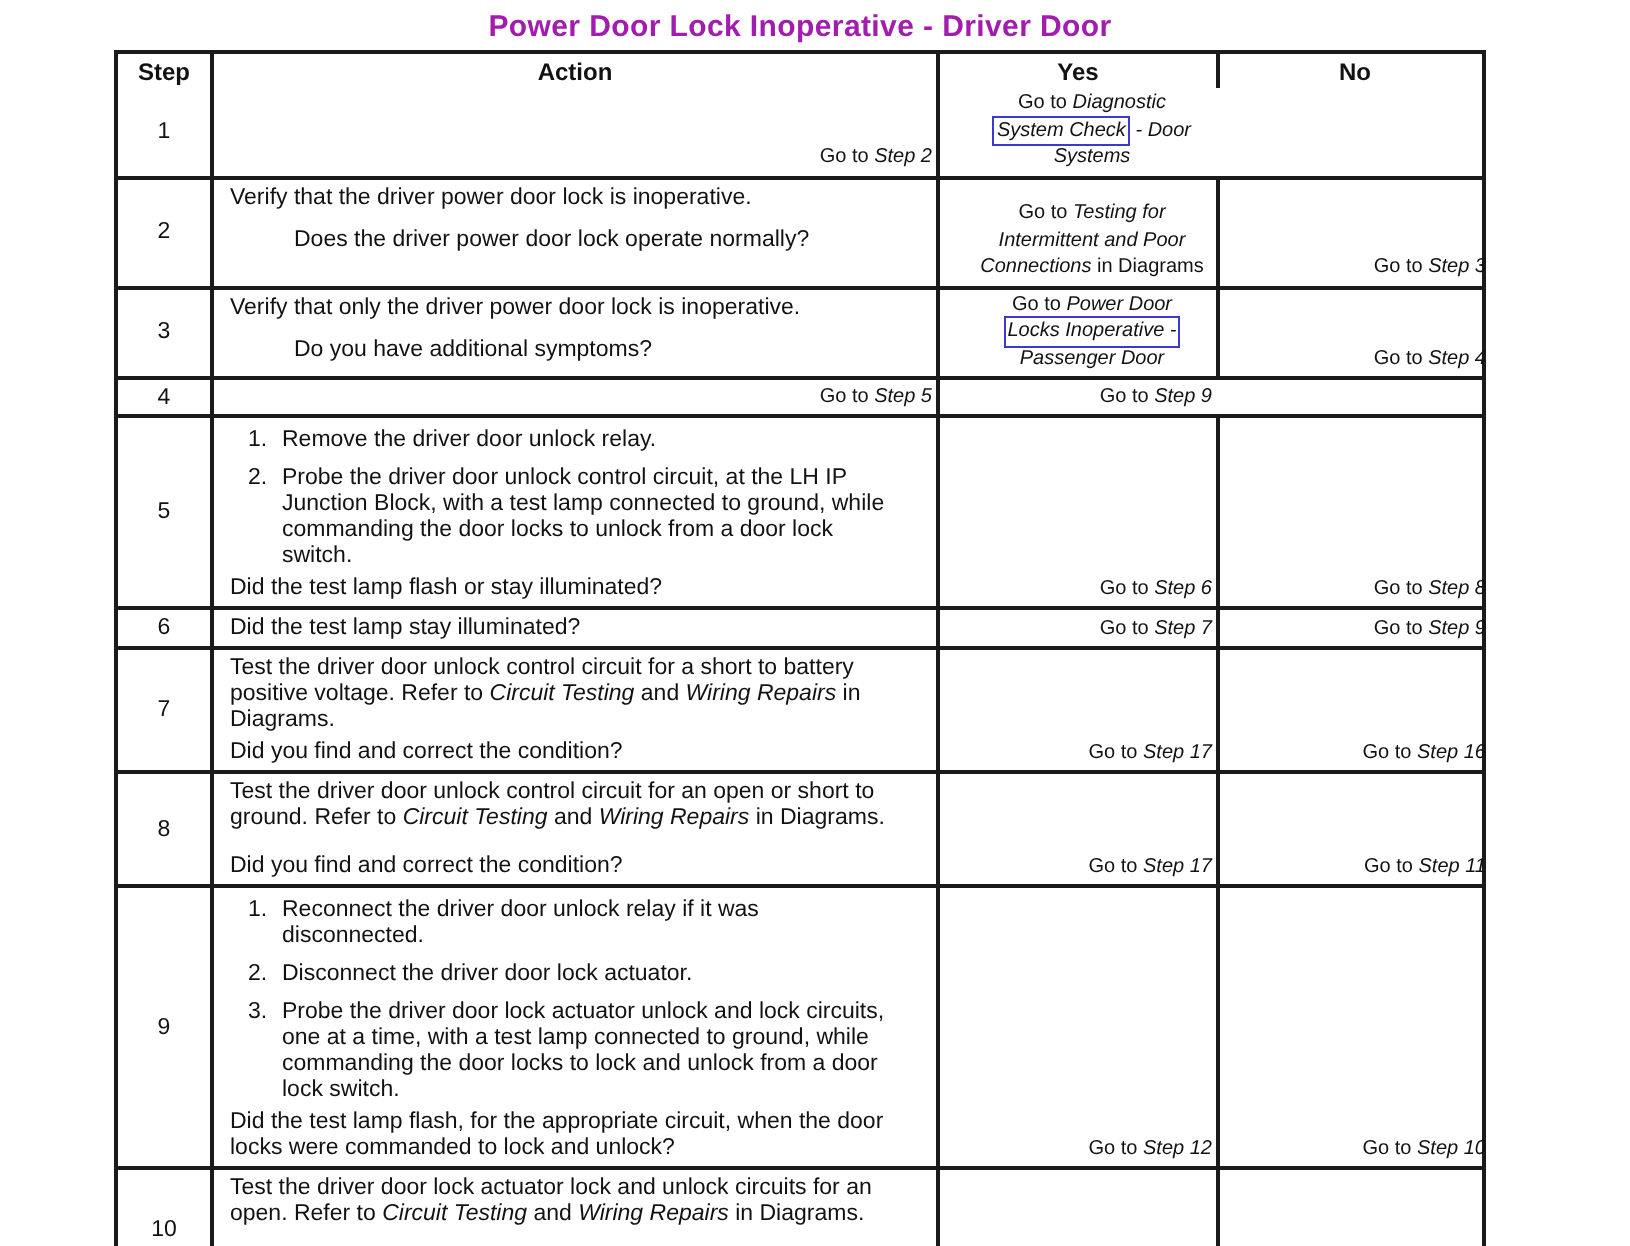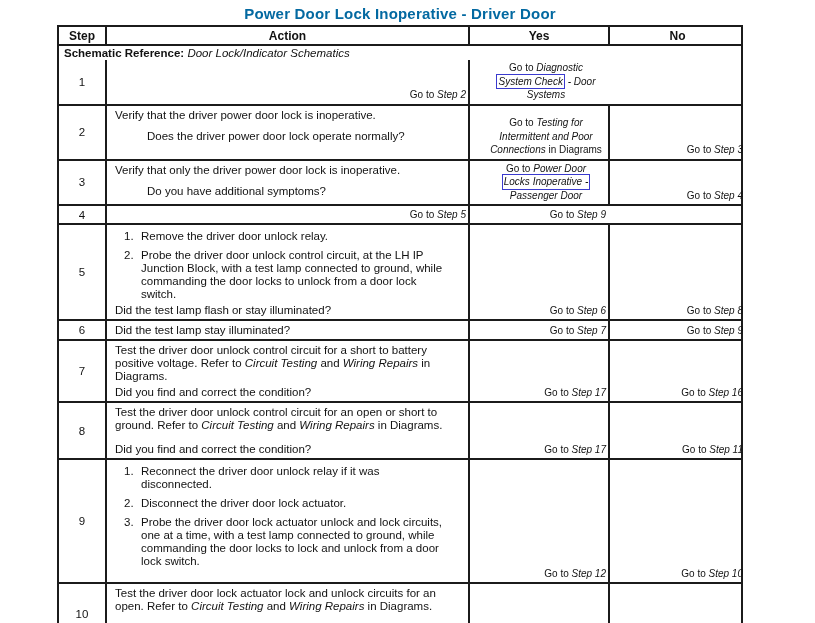--- a/index.html
+++ b/index.html
@@ -2,21 +2,21 @@
 <html><head>
 <meta charset="utf-8">
 <style>
   html,body { margin:0; padding:0; background:#ffffff; }
   .page {
     position:relative; width:815px; height:623px; background:#ffffff;
     font-family:"Liberation Sans", sans-serif; color:#121212; overflow:hidden;
   }
   .title {
     position:absolute; top:5px; left:57px; width:686px; text-align:center;
-    font-weight:bold; font-size:15px; letter-spacing:.2px; color:#0369a1;
+    font-weight:bold; font-size:15px; letter-spacing:.2px; color:#a21caf;
   }
   .tbl {
     position:absolute; top:25px; left:57px; width:686px;
     border:2px solid #1b1b1b; box-sizing:border-box; background:#fff;
   }
   .trow {
     display:grid; grid-template-columns:46px 363px 140px 137px;
     box-sizing:border-box;
   }
   .trow + .trow, .schemrow + .trow, .trow + .schemrow { border-top:2px solid #1b1b1b; }
@@ -60,25 +60,20 @@
 <div class="page">
   <div class="title">Power Door Lock Inoperative - Driver Door</div>
 
   <div class="tbl">
     <div class="trow">
       <div class="cell hcell">Step</div>
       <div class="cell hcell">Action</div>
       <div class="cell hcell">Yes</div>
       <div class="cell hcell">No</div>
     </div>
-    <div class="schemrow">
-      <span class="schem-label">Schematic Reference:</span>
-      <span> </span>
-      <span class="it">Door Lock/Indicator Schematics</span>
-    </div>
     <div id="rows">
         <div class="trow" style="min-height: 42px;">
           <div class="cell step-cell">1</div>
           <div class="cell ans-cell">
             <div class="anstext"><span>Go to </span><span class="it">Step 2</span></div>
           </div>
           <div class="cell ans-cell">
             <div class="anstext"><span>Go to </span><span class="it">Diagnostic </span><span class="it linkbox" style="border-color: rgb(58, 58, 206);">System Check</span><span class="it"> - </span><span class="it">Door Systems</span></div>
           </div>
         </div>
@@ -197,20 +192,21 @@
               </div>
               <div class="li">
                 <span class="num">2.</span>
                 <div class="itxt">Disconnect the driver door lock actuator.</div>
               </div>
               <div class="li">
                 <span class="num">3.</span>
                 <div class="itxt">Probe the driver door lock actuator unlock and lock circuits, one at a time, with a test lamp connected to ground, while commanding the door locks to lock and unlock from a door lock switch.</div>
               </div>
             </div>
+            <div class="question">Did the test lamp flash, for the appropriate circuit, when the door locks were commanded to lock and unlock?</div>
           </div>
           <div class="cell ans-cell">
             <div class="anstext"><span>Go to </span><span class="it">Step 12</span></div>
           </div>
           <div class="cell ans-cell">
             <div class="anstext"><span>Go to </span><span class="it">Step 10</span></div>
           </div>
         </div>
         <div class="trow" style="min-height: 62px;">
           <div class="cell step-cell">10</div>

